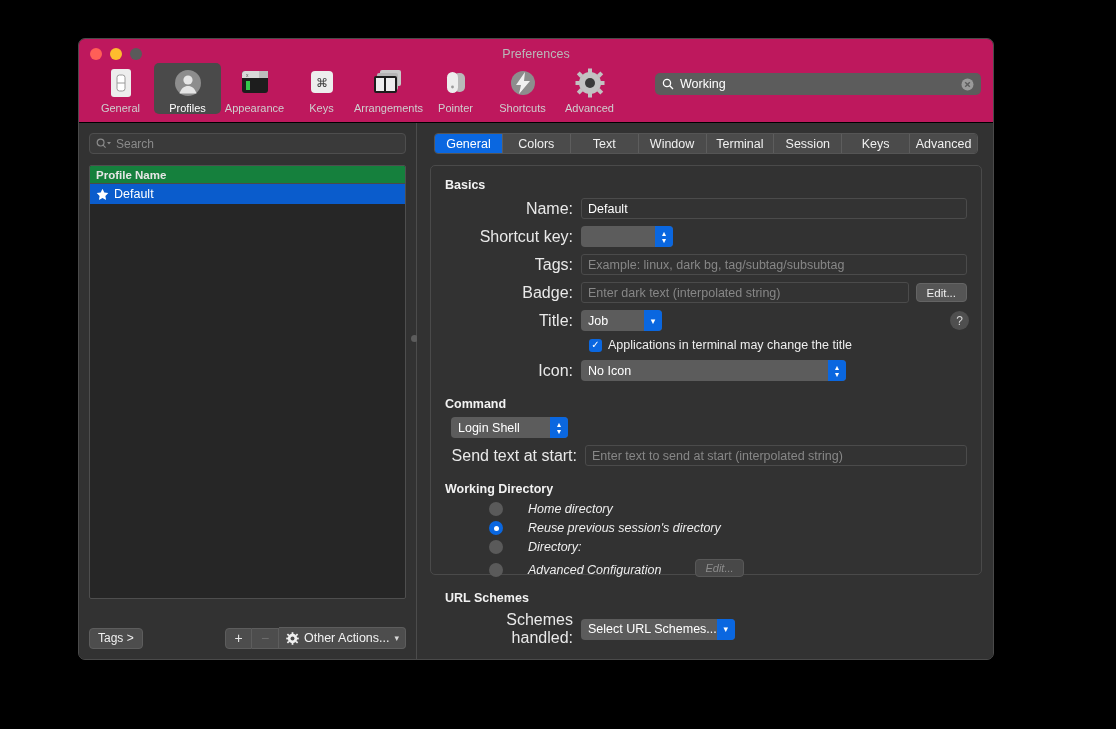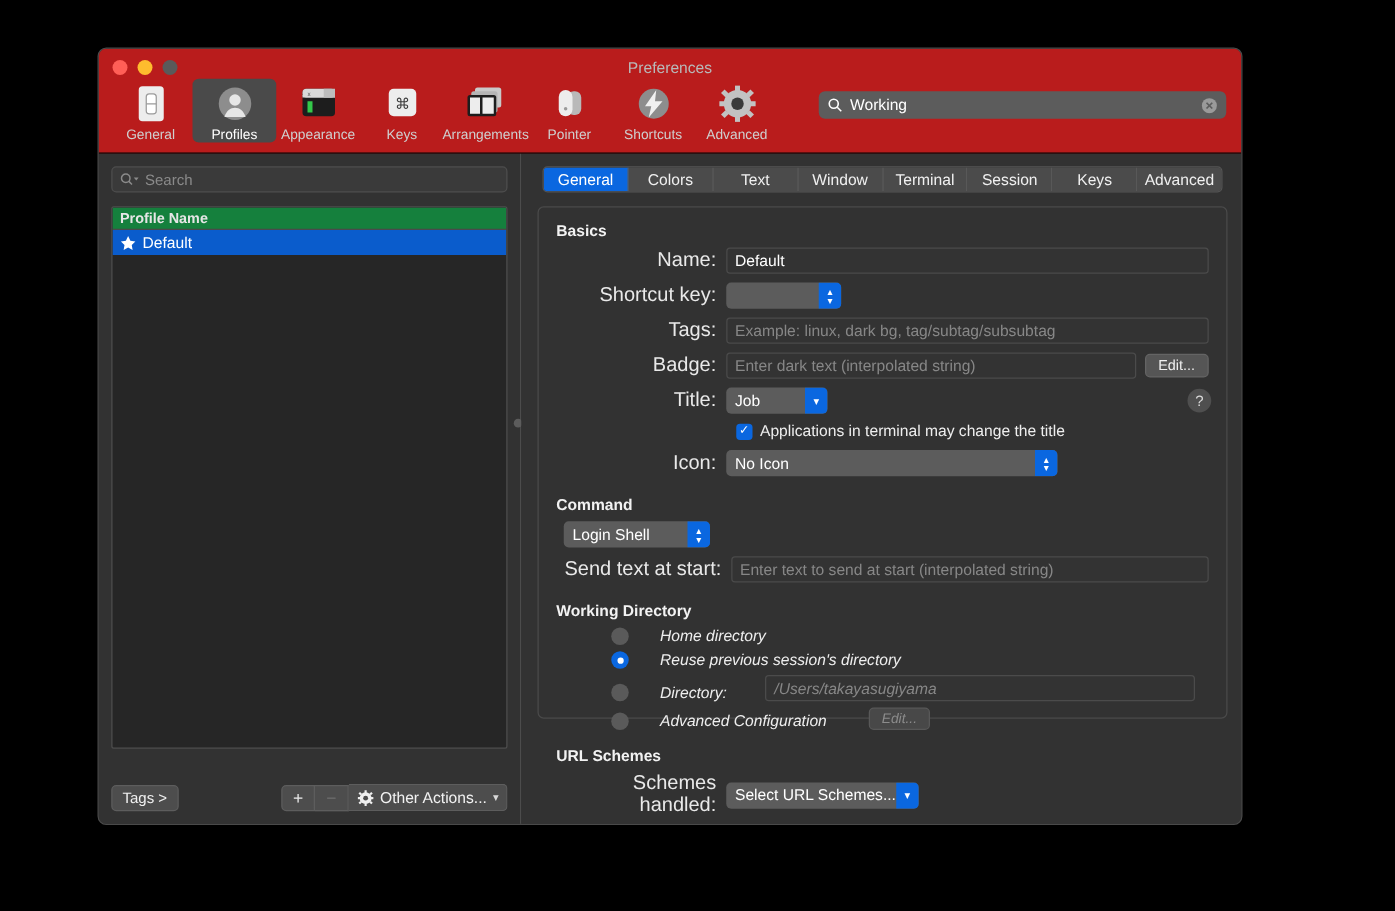--- a/index.html
+++ b/index.html
@@ -19,21 +19,21 @@
     background: #323232;
     border-radius: 7px;
     border: 1px solid #4a4a4a;
     overflow: hidden;
   }
 
   
   .titlebar {
     position: relative;
     height: 84px;
-    background: #b91c1c;
+    background: #be185d;
     border-bottom: 1px solid #000000;
   }
   .traffic {
     position: absolute; left: 11px; top: 9px;
     display: flex; gap: 8px;
   }
   .light { width: 12px; height: 12px; border-radius: 50%; }
   .light.red { background: #ff5f57; }
   .light.yellow { background: #febc2e; }
   .light.gray { background: #5a5a5a; }
@@ -618,21 +618,20 @@
         </div>
 
         <div class="radiorow">
           <span class="radio on"></span>
           <span class="rlabel">Reuse previous session's directory</span>
         </div>
 
         <div class="radiorow" style="margin-right:11px;">
           <span class="radio"></span>
           <span class="rlabel">Directory:</span>
-          <span class="field ph" style="margin-left:6px;">/Users/takayasugiyama</span>
         </div>
 
         <div class="radiorow">
           <span class="radio"></span>
           <span class="rlabel">Advanced Configuration</span>
           <span class="mini-btn" style="margin-left:9px;">Edit...</span>
         </div>
 
         <div class="sect-gap"></div>
 

